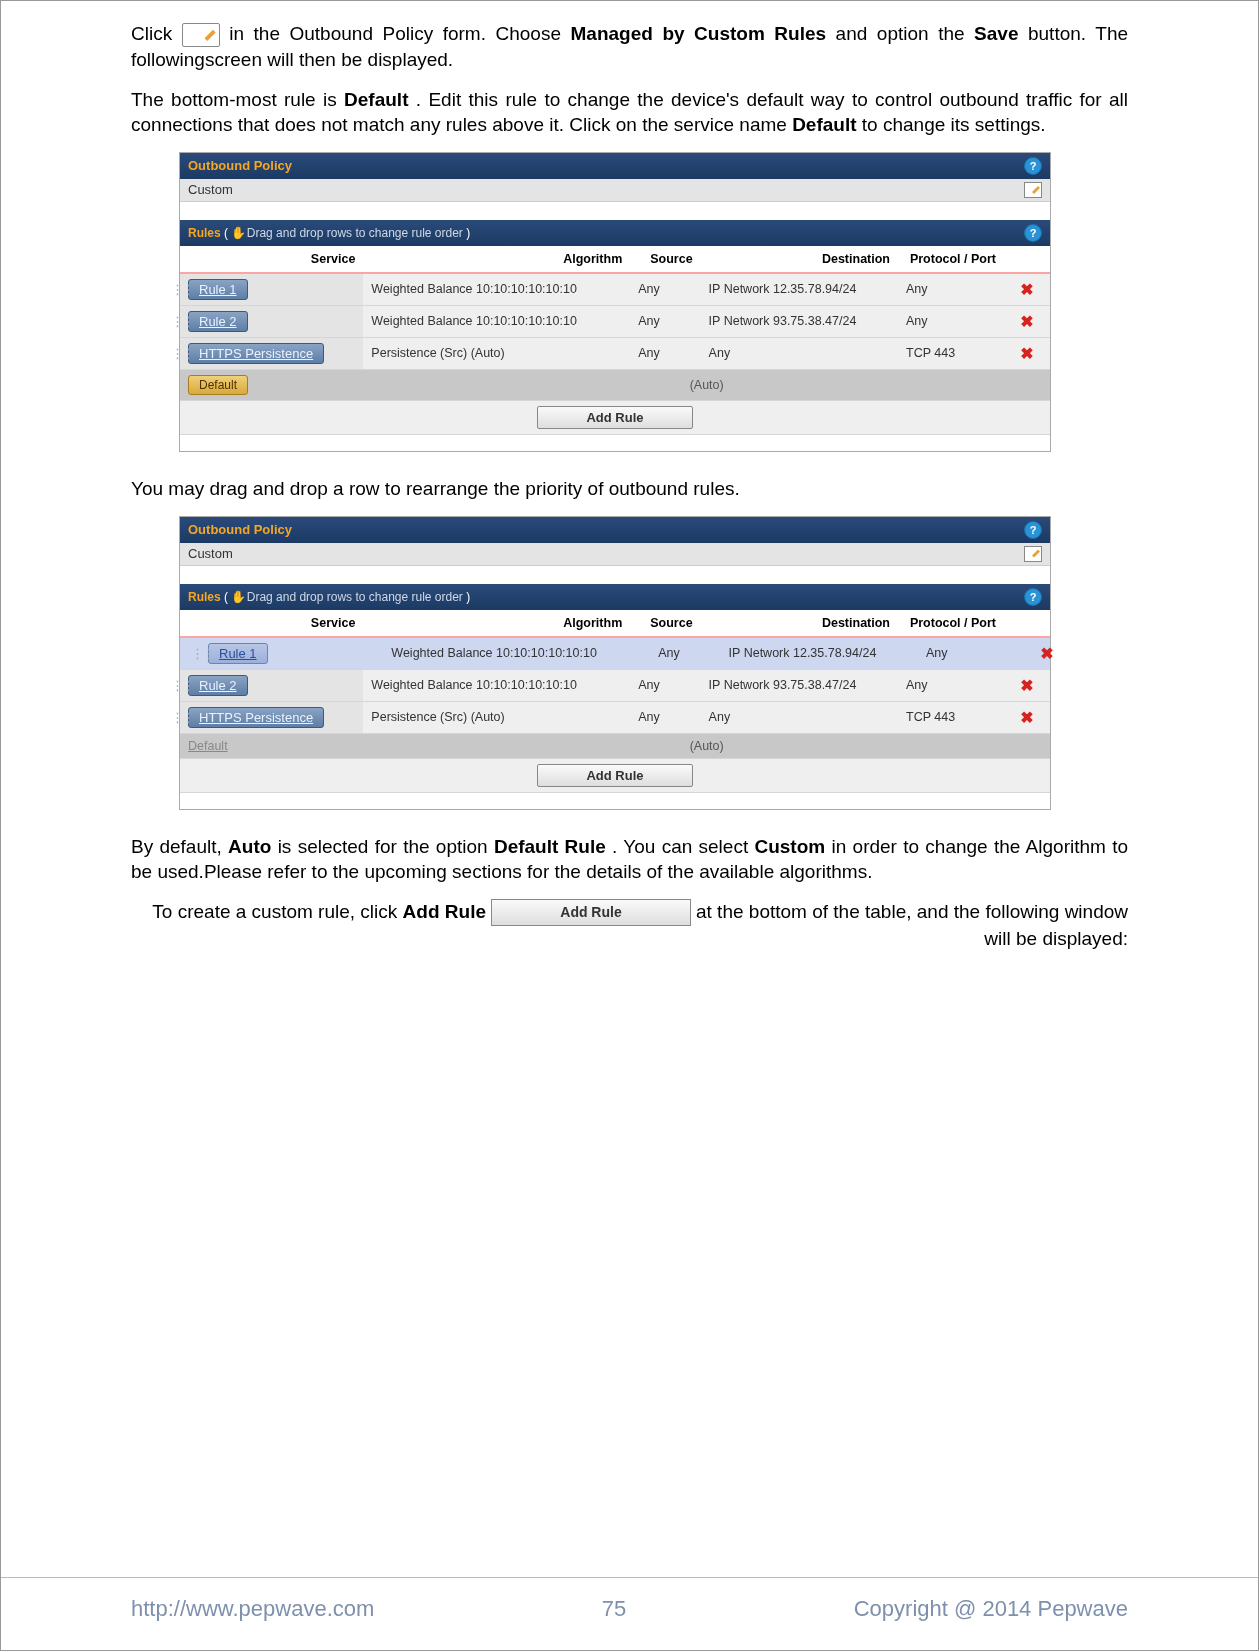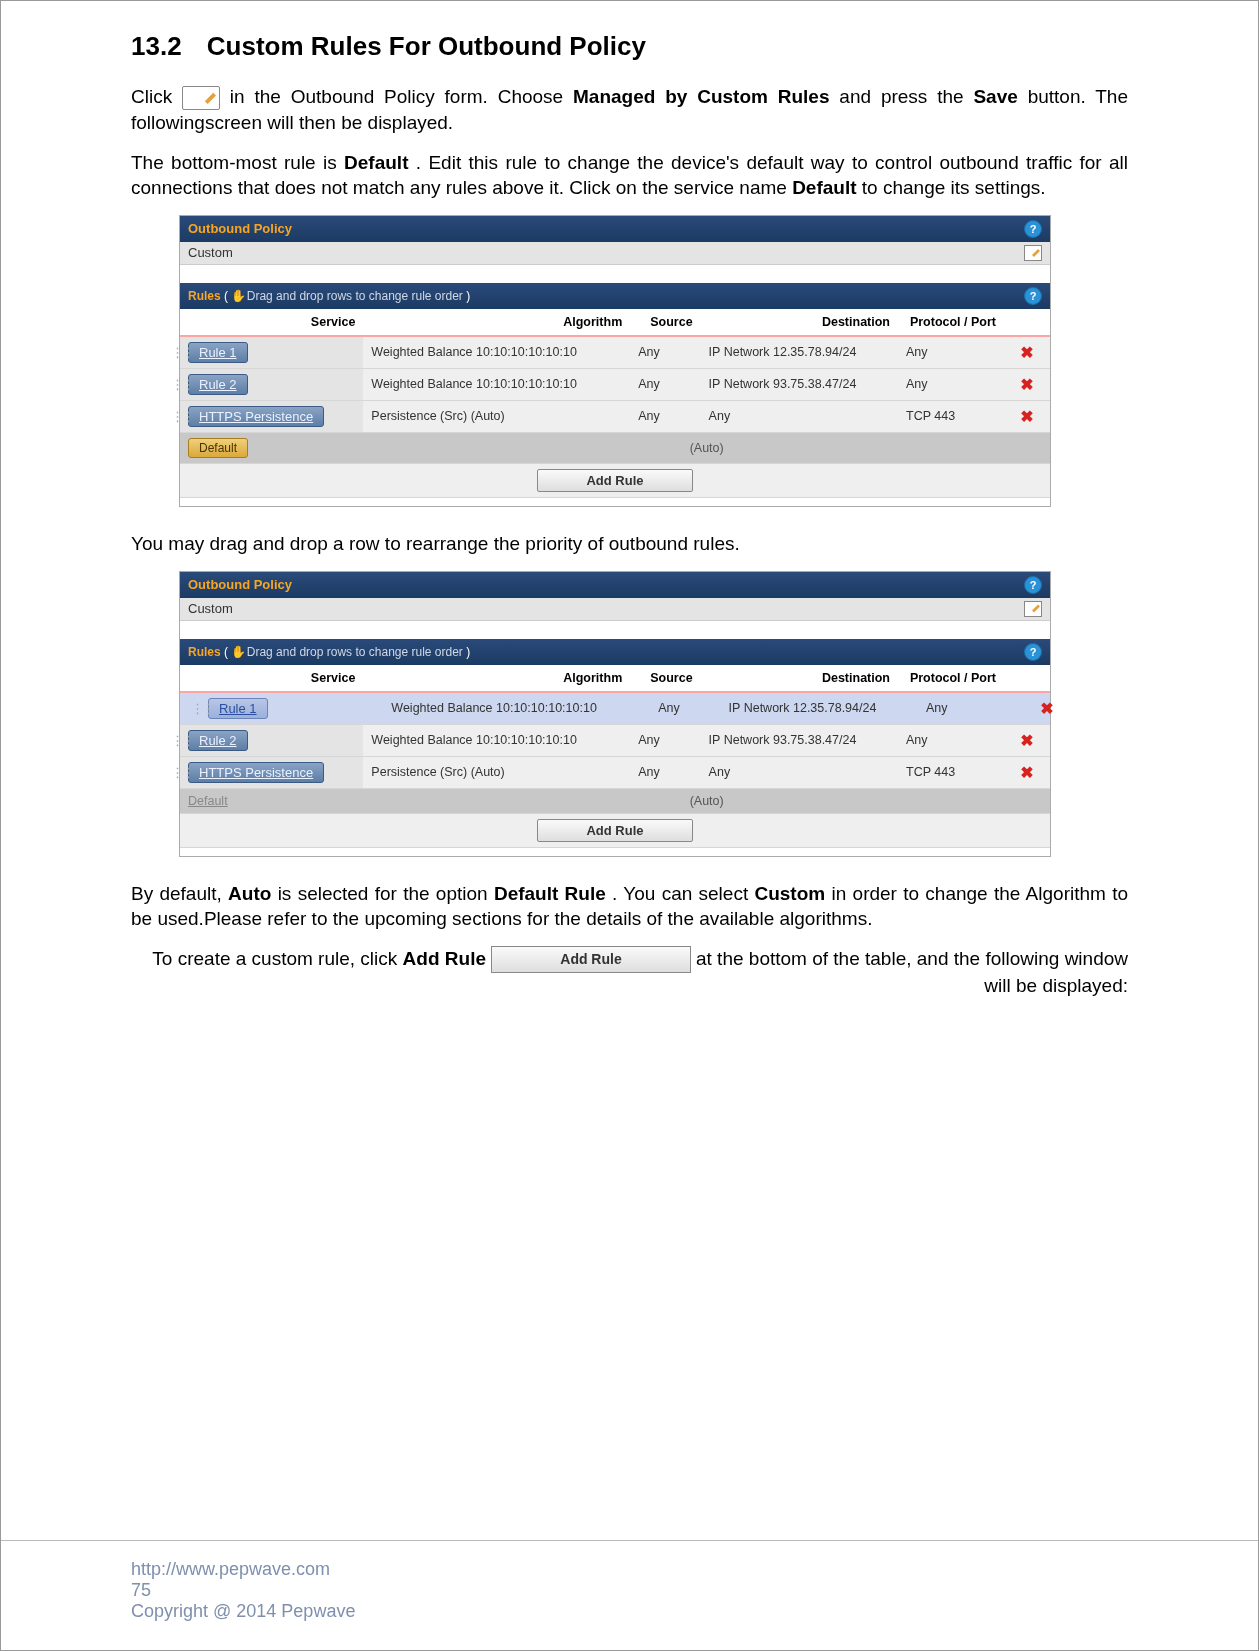--- a/index.html
+++ b/index.html
@@ -66,21 +66,21 @@
     width: 14px; height: 14px;
     background: #e8a13a;
     clip-path: polygon(20% 80%, 80% 20%, 100% 40%, 40% 100%);
   }
   .screenshot-box {
     border: 1px solid #aaa;
     margin: 4px 0 24px 48px;
     width: 870px;
     font-size: 13px;
     background: #fff;
-    padding-bottom: 8px;
+    padding-bottom: 16px;
   }
   .panel-title {
     background: linear-gradient(#2a4a7a, #1b3a63);
     color: #f6a623;
     font-weight: bold;
     padding: 4px 8px;
     display: flex;
     justify-content: space-between;
     align-items: center;
   }
@@ -224,44 +224,39 @@
     vertical-align: middle;
   }
   .footer {
     position: absolute;
     bottom: 28px;
     left: 0; right: 0;
     border-top: 1px solid #bbb;
     padding: 18px 130px 0 130px;
     display: flex;
     justify-content: space-between;
-    font-size: 18px;
+    font-size: 22px;
     color: #7e90ad;
-    flex-direction: column;
   }
   .footer .center { color:#7e90ad; }
 </style>
 </head>
 <body>
 <div class="page">
 
 
 <div class="content">
 
-  <h2 class="section-heading">
-    <span class="section-num">13.2</span>
-    <span>Custom Rules For Outbound Policy</span>
-  </h2>
 
   <p>
     <span>Click </span>
     <span class="edit-icon"></span>
     <span>in the Outbound Policy form. Choose </span>
     <b>Managed by Custom Rules</b>
-    <span> and press the </span>
+    <span> and option the </span>
     <b>Save</b>
     <span> button. The followingscreen will then be displayed.</span>
   </p>
 
   <p>
     <span>The bottom-most rule is </span>
     <b>Default</b>
     <span>. Edit this rule to change the device's default way to control outbound traffic for all connections that does not match any rules above it. Click on the service name</span>
     <b>Default</b>
     <span>to change its settings.</span>

